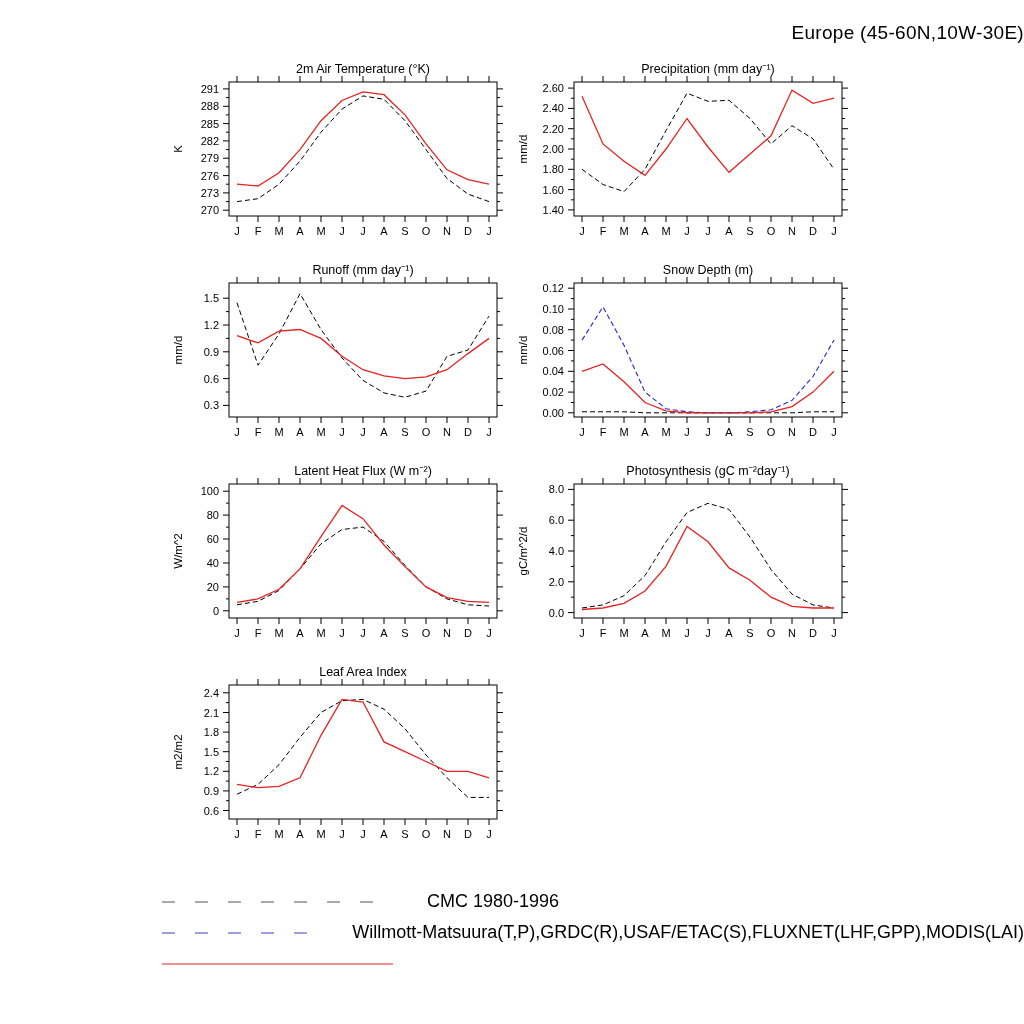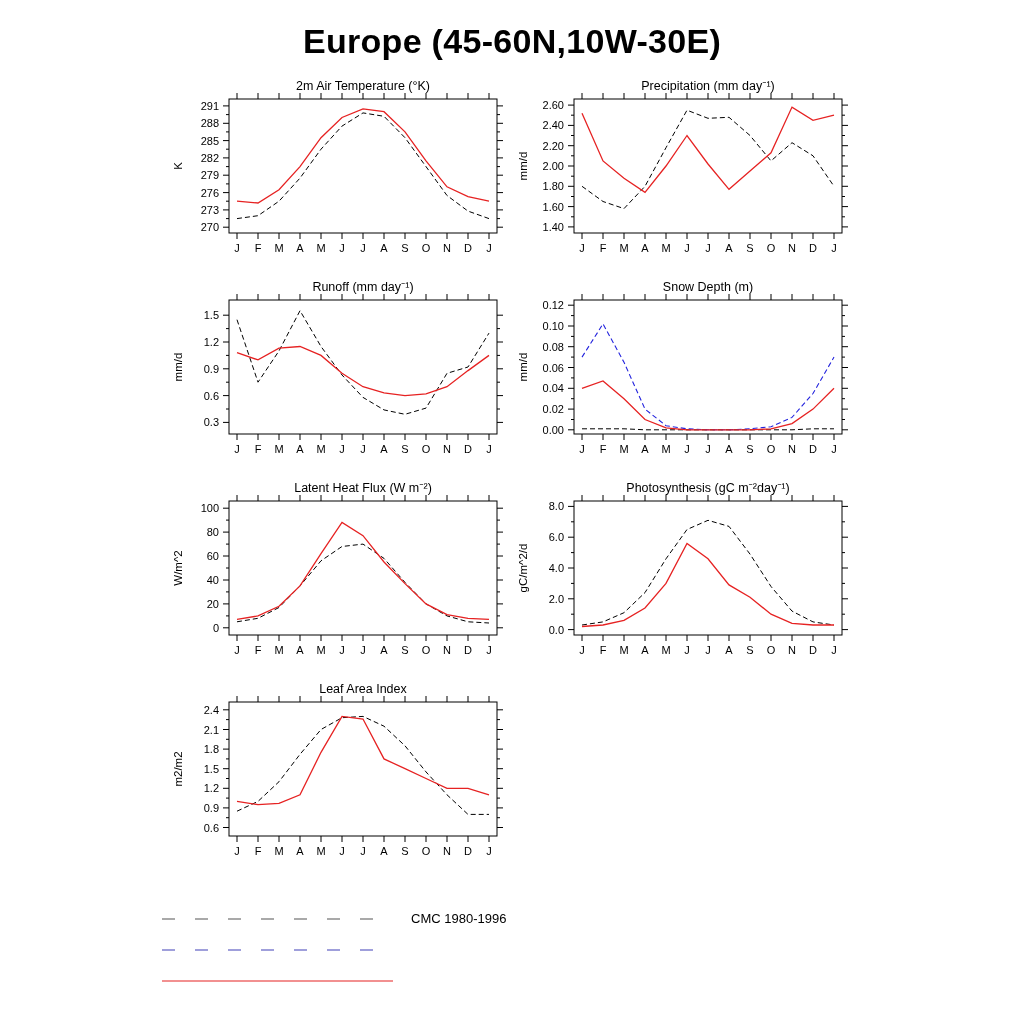--- a/index.html
+++ b/index.html
@@ -2,38 +2,38 @@
 <html><head>
 <meta charset="utf-8">
 <title>Europe (45-60N,10W-30E)</title>
 <style>
   html,body{
     margin:0;padding:0;background:#ffffff;
     width:1024px;height:1024px;overflow:hidden;
     font-family:"Liberation Sans",sans-serif;color:#000;
   }
   .page-title{
-    text-align:center;font-size:34px;font-weight:700;
+    text-align:right;font-size:19px;font-weight:400;
     margin:22px 0 10px 0;letter-spacing:.3px;
   }
   .charts-grid{
     width:690px;margin:16px auto;
     display:grid;grid-template-columns:345px 345px;
   }
   .cell{margin-bottom:17px;}
   svg{display:block;}
   .frame{fill:none;stroke:#000;stroke-width:1;}
   .tk{stroke:#000;stroke-width:1;}
   text{fill:#000;}
   .tlab{font:11px "Liberation Sans",sans-serif;}
   .ctitle{font:12.5px "Liberation Sans",sans-serif;}
   .ylabx{font:11.5px "Liberation Sans",sans-serif;}
   .legend{margin:22px 0 0 160px;}
   .legend-row{display:flex;align-items:center;height:31px;}
-  .legend-label{font-size:13px;margin-left:16px;white-space:nowrap;}
+  .legend-label{font-size:18px;margin-left:32px;white-space:nowrap;}
 </style>
 </head>
 <body>
 
 <div class="page">
   <h1 class="page-title">Europe (45-60N,10W-30E)</h1>
   <div class="charts-grid">
       <div class="cell">
         <svg width="340" height="184" viewBox="0 0 340 184">
           <text class="ctitle" x="196" y="13" text-anchor="middle">2m Air Temperature (°K)</text>
@@ -587,20 +587,21 @@
       <div class="legend-row">
         <svg width="235" height="12">
           <line x1="2" y1="6" x2="233" y2="6" stroke="#555555" stroke-width="1.2" stroke-dasharray="13 20"></line>
         </svg>
         <span class="legend-label">CMC 1980-1996</span>
       </div>
       <div class="legend-row">
         <svg width="235" height="12">
           <line x1="2" y1="6" x2="233" y2="6" stroke="#4141b8" stroke-width="1.2" stroke-dasharray="13 20"></line>
         </svg>
+        <span class="legend-label">Willmott-Matsuura(T,P),GRDC(R),USAF/ETAC(S),FLUXNET(LHF,GPP),MODIS(LAI)</span>
       </div>
       <div class="legend-row">
         <svg width="235" height="12">
           <line x1="2" y1="6" x2="233" y2="6" stroke="#e62222" stroke-width="1.2"></line>
         </svg>
       </div>
     </div>
 </div>
 
 </body></html>

